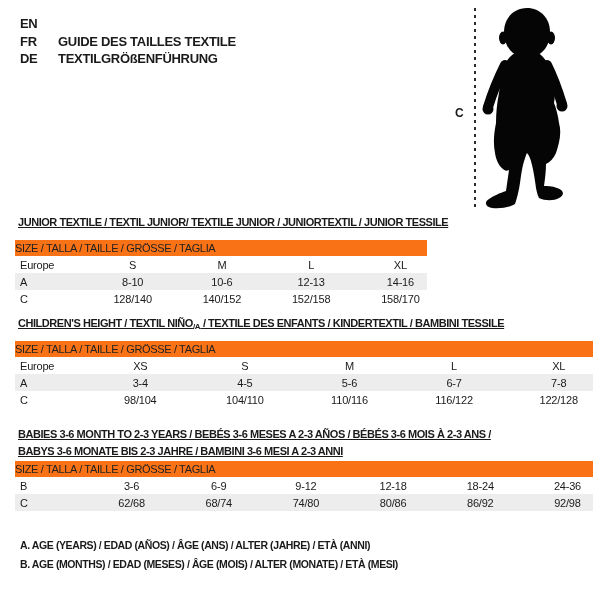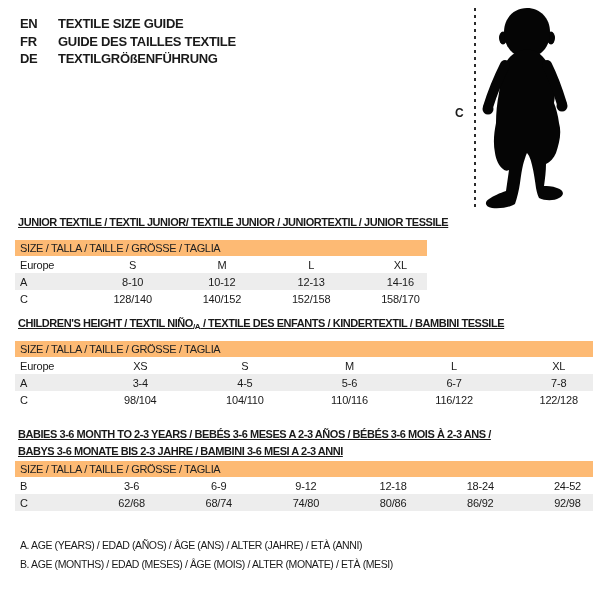--- a/index.html
+++ b/index.html
@@ -15,38 +15,37 @@
   .dash-line{position:absolute;left:474px;top:8px;width:2px;height:199px;
     background:repeating-linear-gradient(180deg,#2b2b2b 0 3px,transparent 3px 7px);}
   .height-label{position:absolute;left:455px;top:106px;font-weight:bold;font-size:12px;}
   .baby{position:absolute;left:479px;top:7px;}
   
   .sec-title{position:absolute;left:18px;font-weight:bold;font-size:11px;letter-spacing:-0.45px;white-space:nowrap;text-decoration:underline;}
   .sec-title .t-sub{font-size:8px;vertical-align:-2px;letter-spacing:-0.3px;}
   .sec-title.two-line{line-height:16.5px;}
   
   .size-table{position:absolute;left:15px;}
-  .tbl-bar{height:16px;background:#fdba74;display:flex;align-items:center;
-    padding-left:5px;font-size:11px;letter-spacing:-0.35px;color:#222;white-space:nowrap;}
+  .tbl-bar{height:16px;background:#f97316;display:flex;align-items:center;
+    font-size:11px;letter-spacing:-0.35px;color:#222;white-space:nowrap;}
   .tbl-row{display:flex;height:17px;align-items:center;font-size:11px;letter-spacing:-0.2px;gap:36px;}
   .tbl-row.alt{background:#ededed;}
   .tbl-label{flex:0 0 55px;width:55px;padding-left:5px;box-sizing:border-box;}
   .tbl-cell{flex:1;text-align:center;}
   
-  .legend{position:absolute;left:20px;top:536px;font-weight:normal;font-size:10.5px;letter-spacing:-0.4px;line-height:18.6px;white-space:nowrap;}
+  .legend{position:absolute;left:20px;top:536px;font-weight:bold;font-size:10.5px;letter-spacing:-0.4px;line-height:18.6px;white-space:nowrap;}
 </style>
 </head>
 <body>
 
 <div class="canvas">
 
   <div class="lang-list">
     <div class="lang-row">
       <span class="lang-code">EN</span>
-      <span class="lang-label">TEXTILE SIZE GUIDE</span>
     </div>
     <div class="lang-row">
       <span class="lang-code">FR</span>
       <span class="lang-label">GUIDE DES TAILLES TEXTILE</span>
     </div>
     <div class="lang-row">
       <span class="lang-code">DE</span>
       <span class="lang-label">TEXTILGRÖßENFÜHRUNG</span>
     </div>
   </div>
@@ -99,21 +98,21 @@
     <div class="tbl-row">
       <span class="tbl-label">Europe</span>
       <span class="tbl-cell">S</span>
       <span class="tbl-cell">M</span>
       <span class="tbl-cell">L</span>
       <span class="tbl-cell">XL</span>
     </div>
     <div class="tbl-row alt">
       <span class="tbl-label">A</span>
       <span class="tbl-cell">8-10</span>
-      <span class="tbl-cell">10-12</span>
+      <span class="tbl-cell">10-6</span>
       <span class="tbl-cell">12-13</span>
       <span class="tbl-cell">14-16</span>
     </div>
     <div class="tbl-row">
       <span class="tbl-label">C</span>
       <span class="tbl-cell">128/140</span>
       <span class="tbl-cell">140/152</span>
       <span class="tbl-cell">152/158</span>
       <span class="tbl-cell">158/170</span>
     </div>
@@ -154,21 +153,21 @@
   </div>
   <div class="size-table" style="top:461px;width:578px">
     <div class="tbl-bar">SIZE / TALLA / TAILLE / GRÖSSE / TAGLIA</div>
     <div class="tbl-row">
       <span class="tbl-label">B</span>
       <span class="tbl-cell">3-6</span>
       <span class="tbl-cell">6-9</span>
       <span class="tbl-cell">9-12</span>
       <span class="tbl-cell">12-18</span>
       <span class="tbl-cell">18-24</span>
-      <span class="tbl-cell">24-52</span>
+      <span class="tbl-cell">24-36</span>
     </div>
     <div class="tbl-row alt">
       <span class="tbl-label">C</span>
       <span class="tbl-cell">62/68</span>
       <span class="tbl-cell">68/74</span>
       <span class="tbl-cell">74/80</span>
       <span class="tbl-cell">80/86</span>
       <span class="tbl-cell">86/92</span>
       <span class="tbl-cell">92/98</span>
     </div>

